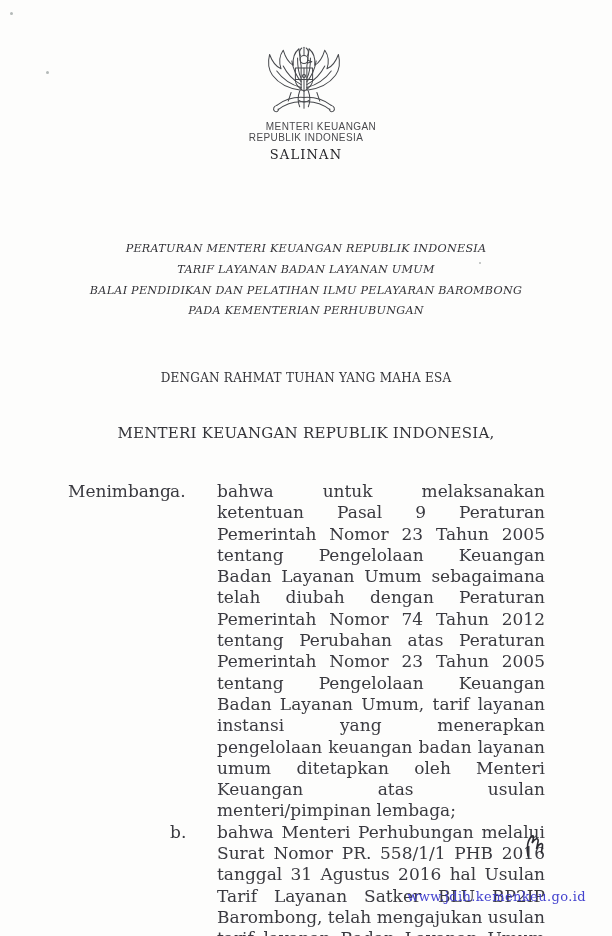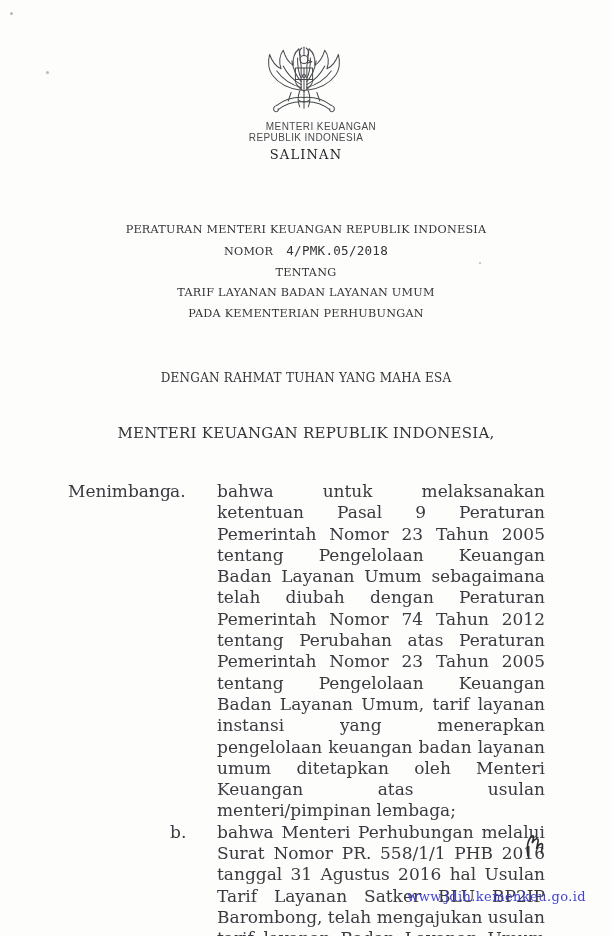--- a/index.html
+++ b/index.html
@@ -23,22 +23,22 @@
     font-size: 10px; line-height: 11px;
     color: #4a4a4e; letter-spacing: 0.4px;
   }
   .salinan {
     font-size: 13px; font-weight: normal; color: #242428;
     letter-spacing: 1.2px;
   }
 
   
   .title-block {
-    top: 220px; font-size: 11.2px; line-height: 20.8px;
-    color: #333338; letter-spacing: 0.25px;
+    top: 239px; font-size: 11.2px; line-height: 20.8px;
+    color: #333338; letter-spacing: 0.25px; font-style: italic;
   }
   .mono { font-family: "DejaVu Sans Mono", monospace; font-size: 12.6px; }
   .num-gap { display: inline-block; width: 13px; }
 
   .invocation { top: 371px; font-size: 12px; color: #333338; letter-spacing: 0.25px; }
   .authority  { top: 424px; font-size: 15px; color: #333338; letter-spacing: 0.25px; }
 
   
   .consider {
     left: 68px; top: 481px; width: 477px;
@@ -117,25 +117,22 @@
       <path d="M98,84 C102,85 104,89 101,92 C98,94 95,92 96,89"></path>
     </g>
   </svg>
 
   <div class="abs centered ministry-line" style="top:121px;padding-left:15px;">MENTERI KEUANGAN</div>
   <div class="abs centered ministry-line" style="top:132px;">REPUBLIK INDONESIA</div>
   <div class="abs centered salinan" style="top:147px;">SALINAN</div>
 
   <div class="abs centered title-block">
     <div>PERATURAN MENTERI KEUANGAN REPUBLIK INDONESIA</div>
-    <div>
-      <span>NOMOR</span><span class="num-gap"></span><span class="mono">4/PMK.05/2018</span>
-    </div>
-    <div>TENTANG</div>
     <div>TARIF LAYANAN BADAN LAYANAN UMUM</div>
+    <div>BALAI PENDIDIKAN DAN PELATIHAN ILMU PELAYARAN BAROMBONG</div>
     <div>PADA KEMENTERIAN PERHUBUNGAN</div>
   </div>
 
   <div class="abs centered invocation">DENGAN RAHMAT TUHAN YANG MAHA ESA</div>
   <div class="abs centered authority">MENTERI KEUANGAN REPUBLIK INDONESIA,</div>
 
   <div class="abs consider">
     <div class="label">Menimbang</div>
     <div class="sep">:</div>
     <div class="marker">a.</div>

